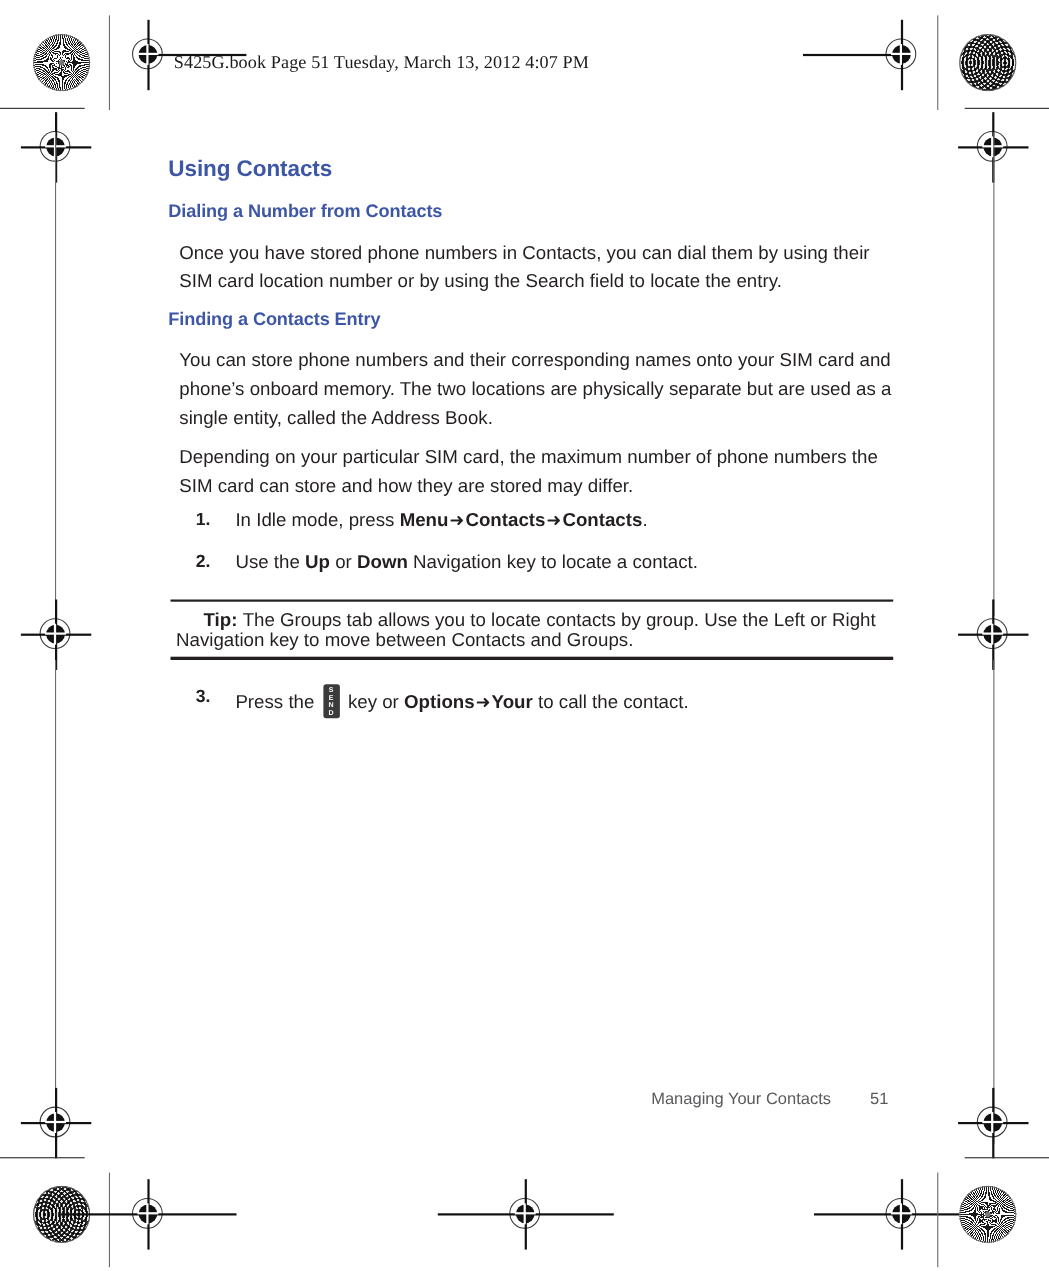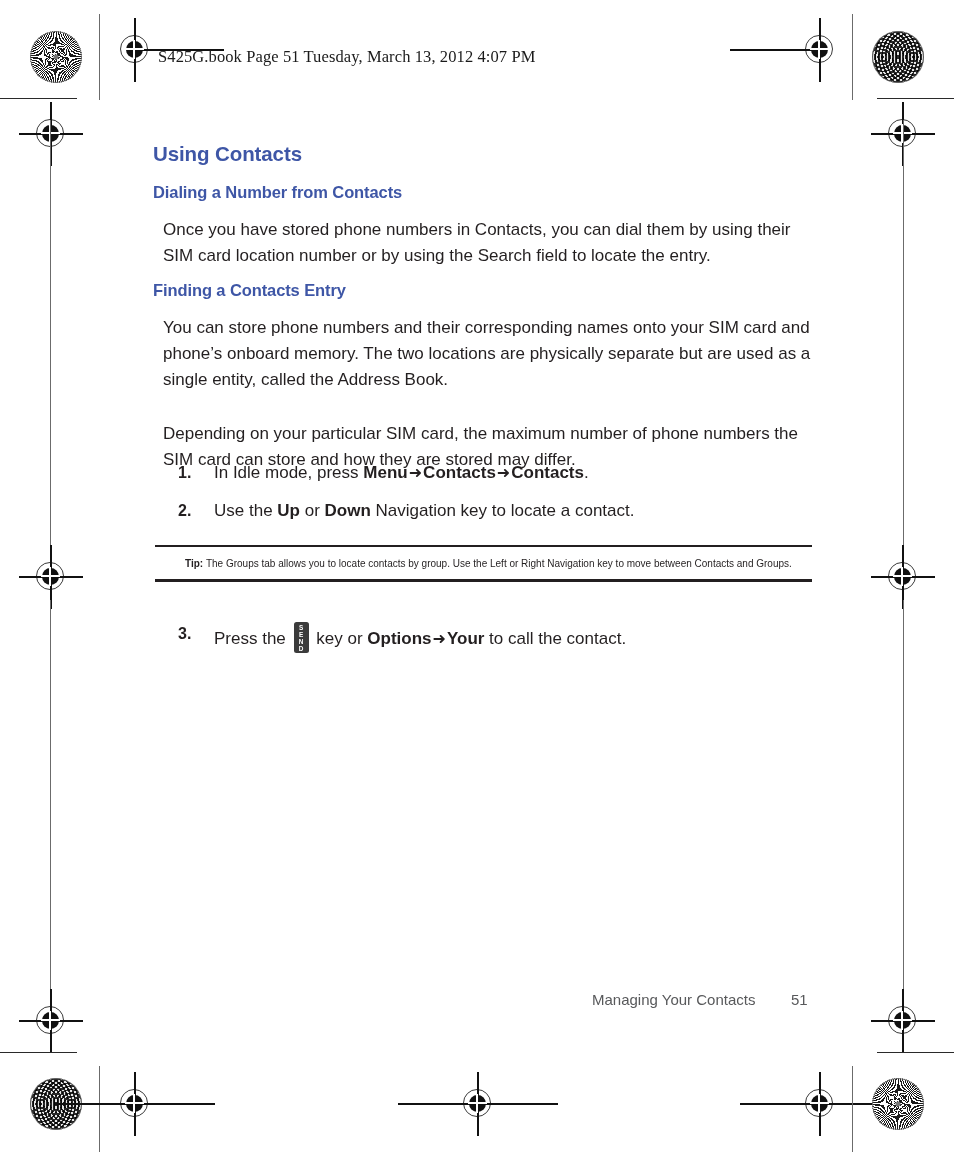--- a/index.html
+++ b/index.html
@@ -158,21 +158,21 @@
     position: absolute;
     left: 163px;
     width: 648px;
     margin: 0;
     font-size: 17px;
     line-height: 26px;
     color: #231f20;
   }
   p.p1 { top: 217px; }
   p.p2 { top: 315px; }
-  p.p3 { top: 421px; }
+  p.p3 { top: 403px; }
 
   ol.steps {
     position: absolute;
     left: 0;
     margin: 0;
     padding: 0;
     list-style: none;
     width: 954px;
   }
   ol.steps li {
@@ -240,21 +240,21 @@
     top: 545px;
     width: 657px;
   }
   .tipbox .hr {
     height: 2.4px;
     background: #231f20;
     width: 100%;
   }
   .tipbox .tiprow {
     padding: 8px 0 6px 0;
-    font-size: 10px;
+    font-size: 17px;
     line-height: 18px;
     color: #231f20;
     padding-left: 5px;
     text-indent: -5px;
   }
   .tipbox .tipinner {
     padding-left: 30px;
     text-indent: -30px;
   }
   .tipbox .tiplabel { font-weight: bold; }

